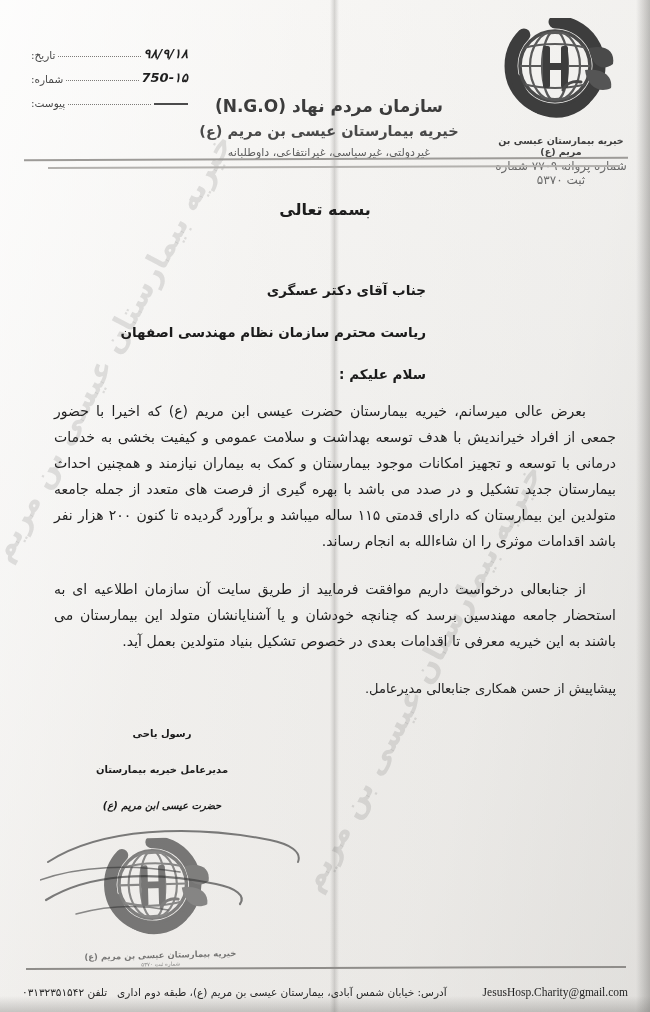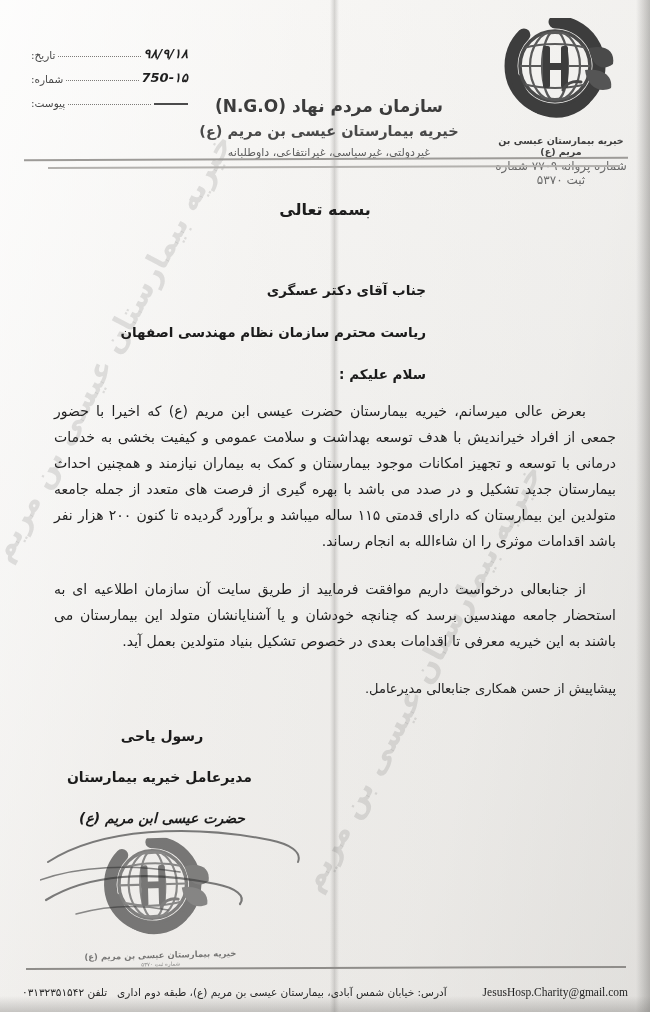--- a/index.html
+++ b/index.html
@@ -245,21 +245,21 @@
   
   #signature-block {
     position: absolute;
     top: 728px;
     right: 398px;
     direction: rtl;
     text-align: center;
     width: 180px;
   }
   .sig-line {
-    font-size: 14px;
+    font-size: 10px;
     font-weight: 700;
     color: #1b1b1b;
     margin-bottom: 25px;
     white-space: nowrap;
   }
   .sig-line.last { margin-bottom: 0; font-style: italic; }
 
   
   #stamp {
     position: absolute;

